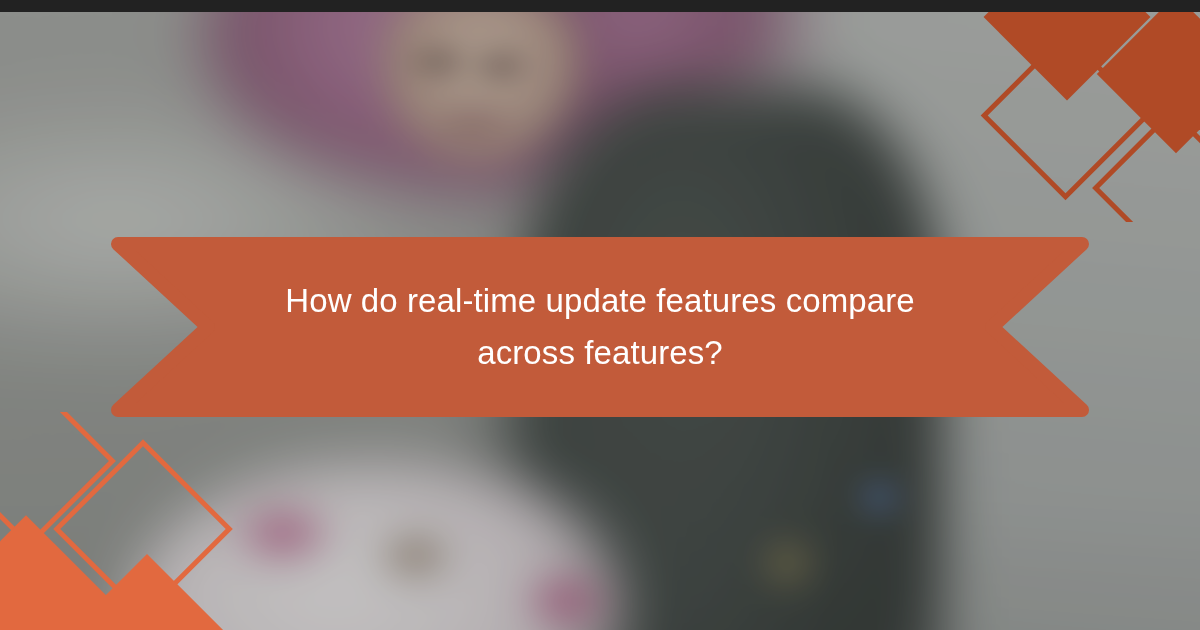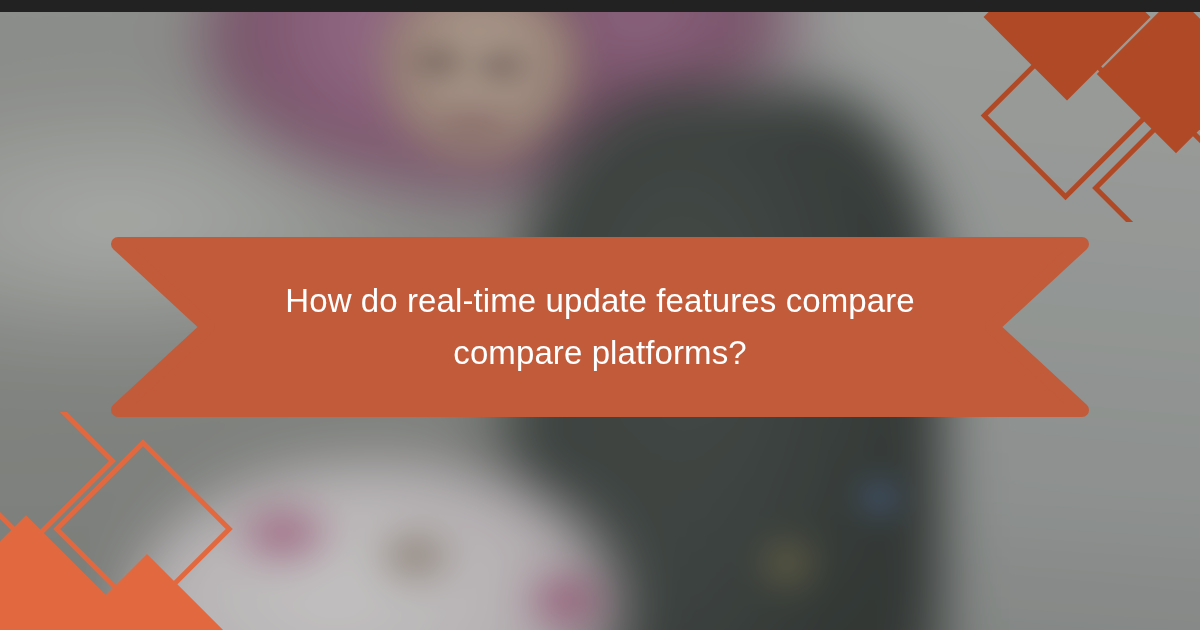--- a/index.html
+++ b/index.html
@@ -304,17 +304,17 @@
     </g>
   </svg>
 
   <div class="ribbon-wrap">
     <svg class="ribbon-shape" viewBox="0 0 992 180" preserveAspectRatio="none">
         <path d="M 14 7 L 978 7 L 888 90 L 978 173 L 14 173 L 104 90 Z" fill="#c25b3a" stroke="#c25b3a" stroke-width="14" stroke-linejoin="round"></path>
       </svg>
 
     <div class="ribbon-text">
       <span class="ribbon-line">How do real-time update features compare</span>
-      <span class="ribbon-line">compare platforms?</span>
+      <span class="ribbon-line">across features?</span>
     </div>
   </div>
 
 </div>
 
 </body></html>

